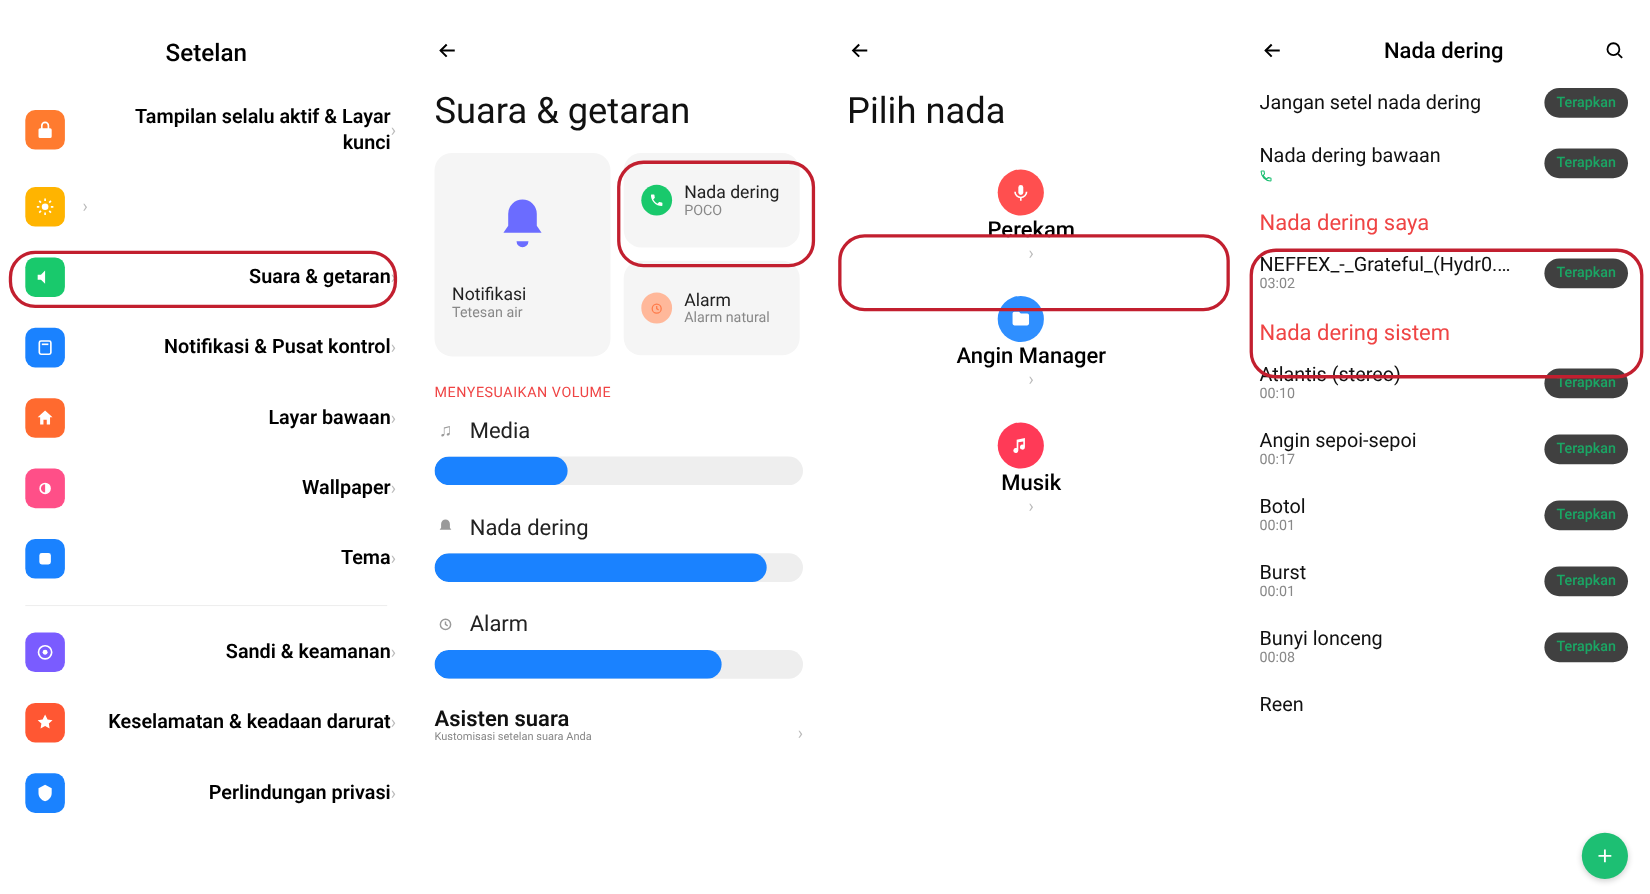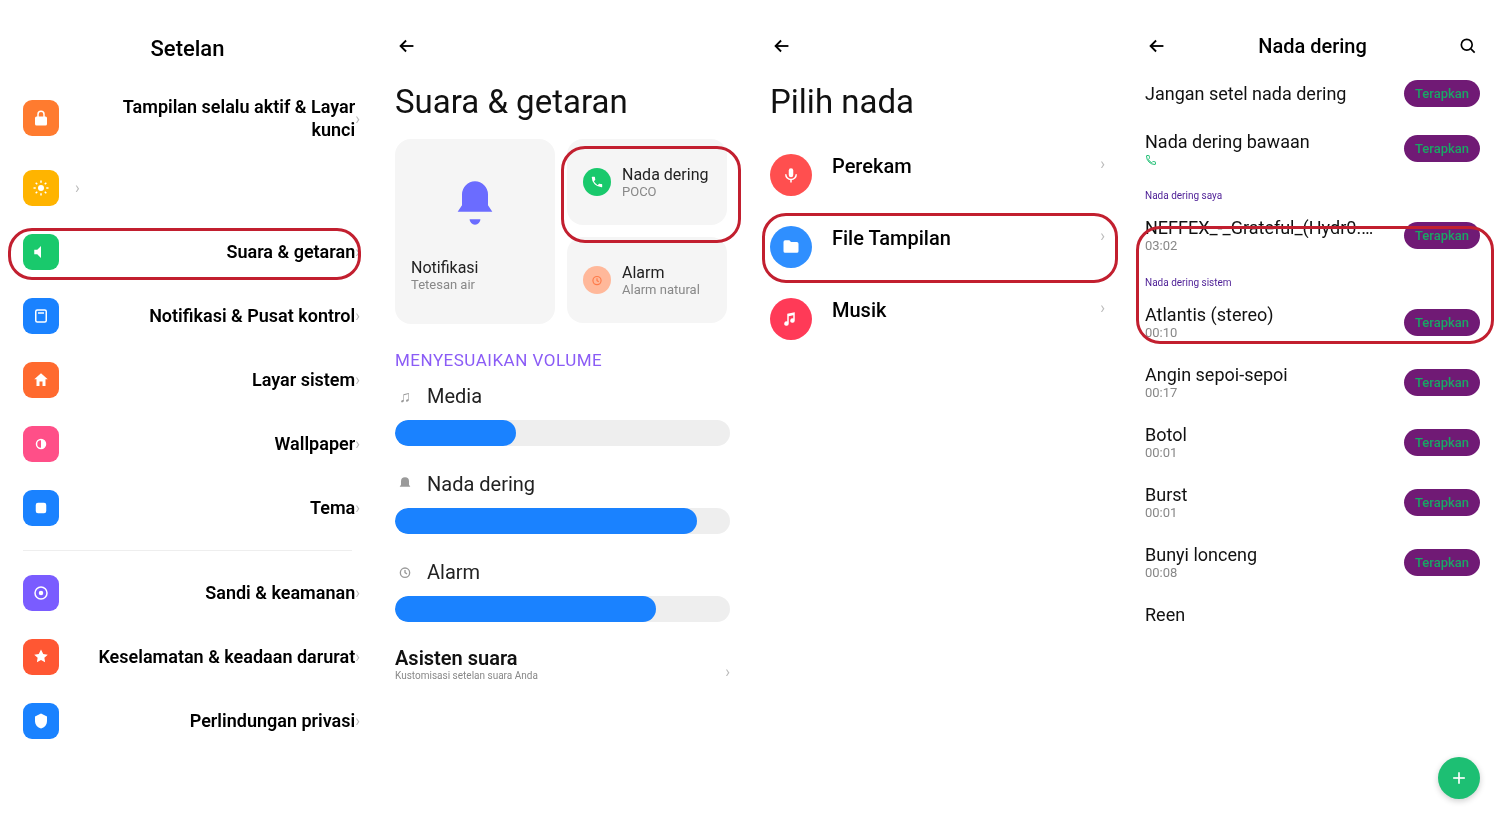--- a/index.html
+++ b/index.html
@@ -123,22 +123,22 @@
   .card-title { font-size: 16px; color: #222; }
   .card-sub { font-size: 13px; color: #888; }
   .card-icon-sm {
     width: 28px; height: 28px; border-radius: 50%;
     display:flex; align-items:center; justify-content:center;
     flex-shrink:0;
   }
   .card-stack { display:flex; flex-direction:column; gap:12px; }
 
   .section-label {
-    font-size: 17px;
-    color: #8b5cf6;
+    font-size: 13px;
+    color: #ef4444;
     letter-spacing: 0.5px;
     padding: 26px 20px 8px;
   }
   .vol-row {
     padding: 6px 20px 2px;
   }
   .vol-head { display:flex; align-items:center; gap:12px; }
   .vol-icon { color:#9a9a9a; width:20px; display:flex; justify-content:center;}
   .vol-name { font-size: 20px; color:#222; }
   .slider-track {
@@ -158,22 +158,24 @@
     padding: 22px 20px 0;
     display:flex; align-items:flex-end;gap:20px;
   }
   .assistant-text { flex:1; }
   .assistant-title { font-size: 20px; font-weight:600; color:#111; }
   .assistant-sub { font-size: 10px; color:#888; }
 
   
   .source-item {
     display: flex;
+    align-items: center;
     padding: 15px 20px;
     cursor: pointer;
+    flex-direction: column;
   }
   .source-icon {
     width: 42px;
     height: 42px;
     border-radius: 50%;
     display: flex;
     align-items: center;
     justify-content: center;
     margin-right: 20px;
     flex-shrink:0;
@@ -190,31 +192,31 @@
     display: flex;
     align-items: center;
     padding: 12px 20px;
     cursor: pointer;
   }
   .ring-text { flex:1; display:flex; flex-direction:column; }
   .ring-title { font-size: 18px; color:#111; }
   .ring-title.ellipsis { white-space: nowrap; overflow: hidden; text-overflow: ellipsis; max-width: 230px;}
   .ring-sub { font-size: 13px; color:#888; }
   .apply-btn {
-    background: #701a75;
+    background: #404040;
     color: #1aa664;
     font-size: 13px;
     font-weight: 500;
     padding: 6px 11px;
     border-radius: 14px;
     cursor: pointer;
   }
   .section-head {
-    font-size: 10px;
-    color: #4c1d95;
+    font-size: 20px;
+    color: #ef4444;
     padding: 12px 20px 4px;
   }
   .fab {
     position:absolute;
     right: 20px;
     bottom: 30px;
     width: 42px; height:42px;
     border-radius:50%;
     background:#1dbf73;
     display:flex; align-items:center; justify-content:center;
@@ -281,21 +283,21 @@
     <div class="settings-label">Notifikasi &amp; Pusat kontrol</div>
     <div class="chevron">›</div>
   </div>
 
   <div class="settings-item">
     <div class="settings-icon" style="background:#ff6a2f">
       <svg width="18" height="18" viewBox="0 0 24 24" fill="#fff">
           <path d="M12 3l9 8h-3v9h-4v-6h-4v6H6v-9H3z"></path>
         </svg>
     </div>
-    <div class="settings-label">Layar sistem</div>
+    <div class="settings-label">Layar bawaan</div>
     <div class="chevron">›</div>
   </div>
 
   <div class="settings-item">
     <div class="settings-icon" style="background:#ff4f88">
       <svg width="18" height="18" viewBox="0 0 24 24" fill="#fff">
           <circle cx="12" cy="12" r="6" fill="none" stroke="#fff" stroke-width="2"></circle>
           <path d="M12 6a6 6 0 010 12" fill="#fff"></path>
         </svg>
     </div>
@@ -473,21 +475,21 @@
     <div class="source-label">Perekam</div>
     <div class="chevron">›</div>
   </div>
 
   <div class="source-item">
     <div class="source-icon" style="background:#2f8fff">
       <svg width="20" height="20" viewBox="0 0 24 24" fill="#fff">
           <path d="M3 6a2 2 0 012-2h5l2 2h7a2 2 0 012 2v9a2 2 0 01-2 2H5a2 2 0 01-2-2z"></path>
         </svg>
     </div>
-    <div class="source-label">File Tampilan</div>
+    <div class="source-label">Angin Manager</div>
     <div class="chevron">›</div>
   </div>
 
   <div class="source-item">
     <div class="source-icon" style="background:#ff3a57">
       <svg width="18" height="18" viewBox="0 0 24 24" fill="#fff">
           <path d="M9 18a3 3 0 11-2-2.83V5l10-2v11a3 3 0 11-2-2.83V7l-6 1.2z"></path>
         </svg>
     </div>
     <div class="source-label">Musik</div>

